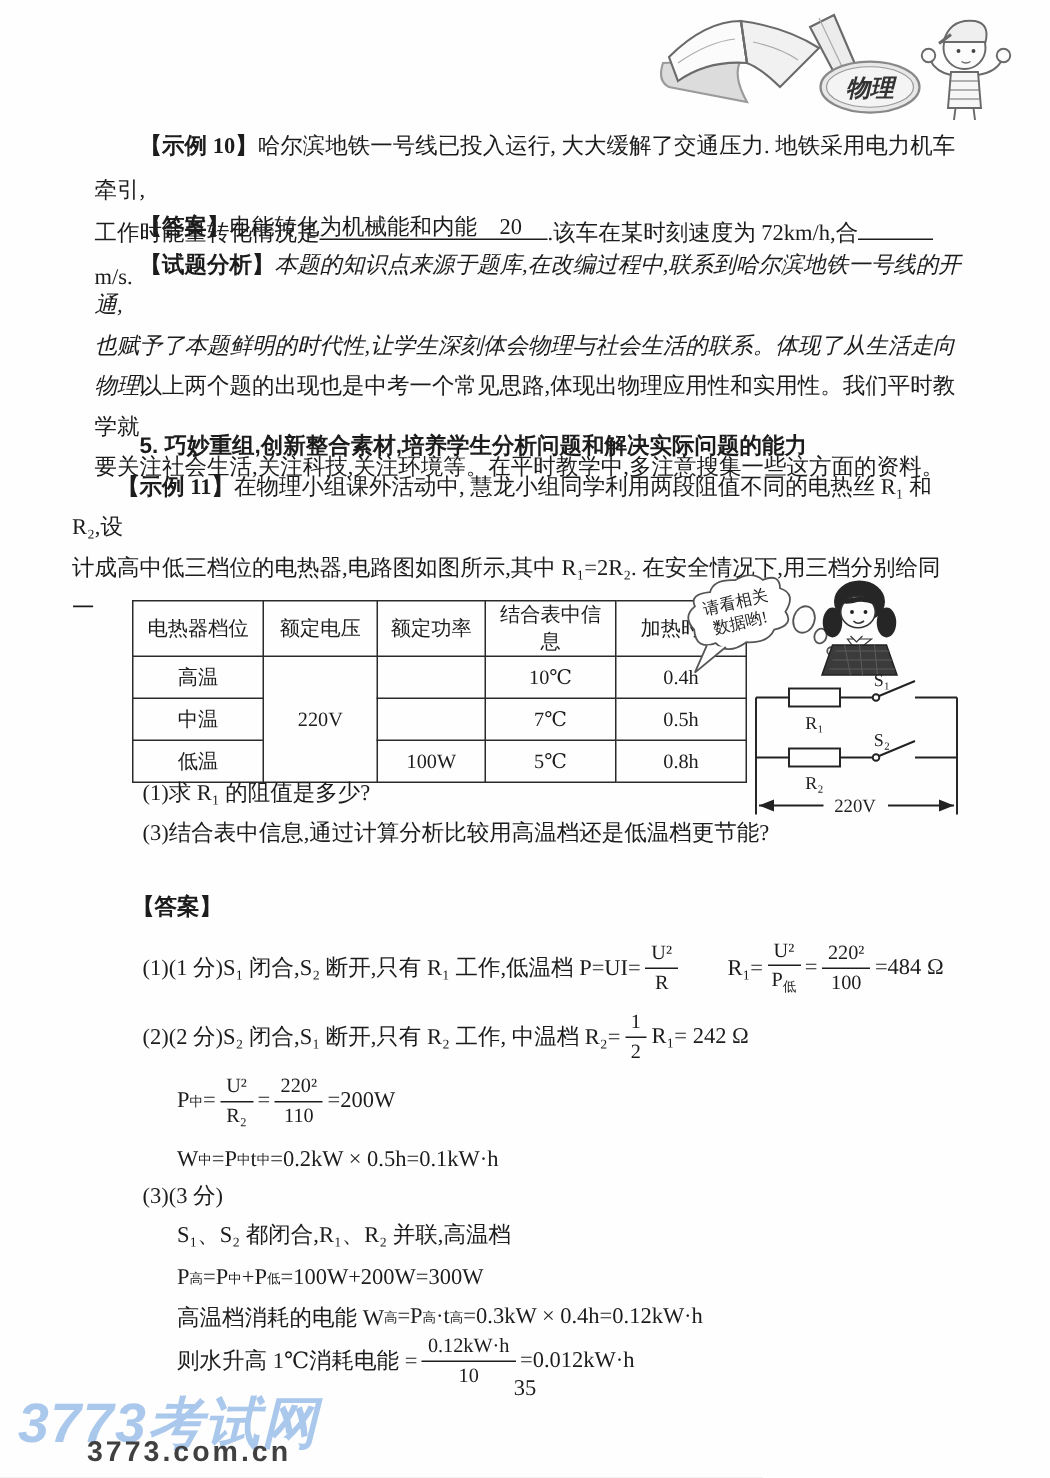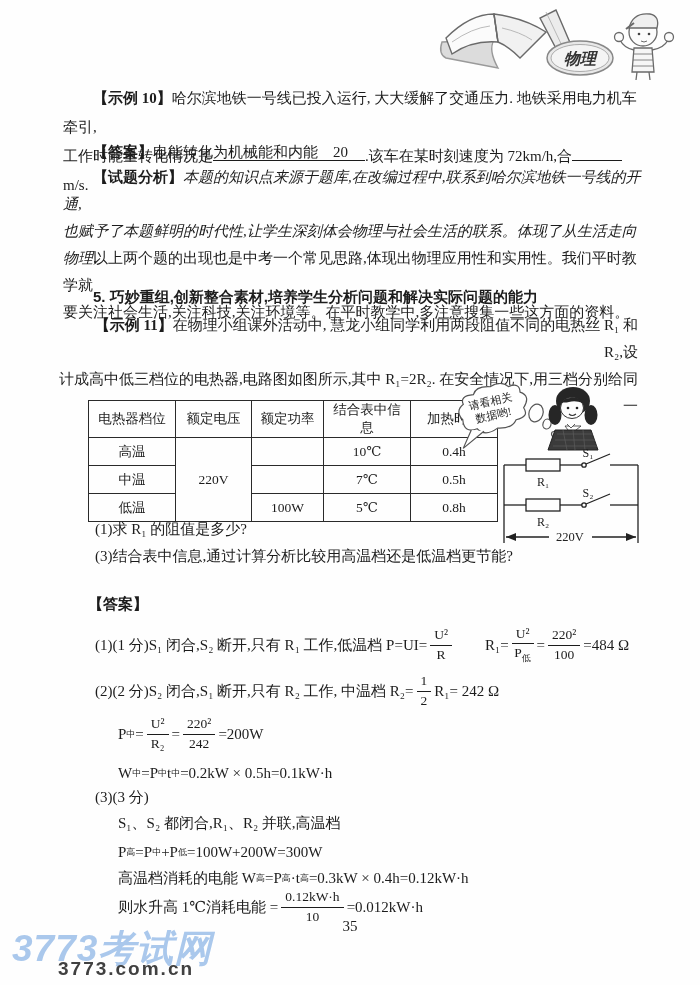--- a/index.html
+++ b/index.html
@@ -84,21 +84,21 @@
     <div class="kai">也赋予了本题鲜明的时代性,让学生深刻体会物理与社会生活的联系。体现了从生活走向物理,</div>
   </div>
 
   <div class="abs para" style="left:63px;top:245px;">
     <div class="indent">以上两个题的出现也是中考一个常见思路,体现出物理应用性和实用性。我们平时教学就</div>
     <div>要关注社会生活,关注科技,关注环境等。在平时教学中,多注意搜集一些这方面的资料。</div>
   </div>
 
   <div class="abs h5 indent" style="left:63px;top:288px;width:580px;">5. 巧妙重组,创新整合素材,培养学生分析问题和解决实际问题的能力</div>
 
-  <div class="abs para" style="left:58px;top:312px;text-align:right;">
+  <div class="abs para" style="left:48px;top:312px;">
     <div class="indent"><b class="lab">【示例 11】</b><span>在物理小组课外活动中, 慧龙小组同学利用两段阻值不同的电热丝 R₁ 和 R₂,设</span></div>
     <div>计成高中低三档位的电热器,电路图如图所示,其中 R₁=2R₂. 在安全情况下,用三档分别给同一</div>
   </div>
 
   <table class="heater abs" style="left:88px;top:400px;">
     <tbody>
         <tr>
       <th style="width:78px;">电热器档位</th>
       <th style="width:67px;">额定电压</th>
       <th style="width:63px;">额定功率</th>
@@ -210,21 +210,21 @@
       </span>=484 Ω</div>
   <div class="abs formula" style="left:95px;top:673px;height:36px;">(2)(2 分)S₂ 闭合,S₁ 断开,只有 R₂ 工作, 中温档 R₂=<span class="frac">
         <span class="num">1</span>
         <span class="den">2</span>
       </span>R₁= 242 Ω</div>
   <div class="abs formula" style="left:118px;top:712px;height:44px;">P<sub>中</sub>=<span class="frac">
         <span class="num">U²</span>
         <span class="den">R₂</span>
       </span>=<span class="frac">
         <span class="num">220²</span>
-        <span class="den">242</span>
+        <span class="den">110</span>
       </span>=200W</div>
   <div class="abs formula" style="left:118px;top:760px;height:26px;">W<sub>中</sub> =P<sub>中</sub> t<sub>中</sub> =0.2kW × 0.5h=0.1kW·h</div>
   <div class="abs" style="left:95px;top:788px;font-size:15px;">(3)(3 分)</div>
   <div class="abs plain" style="left:118px;top:814px;font-size:15px;">S₁、S₂ 都闭合,R₁、R₂ 并联,高温档</div>
   <div class="abs formula" style="left:118px;top:839px;height:26px;">P<sub>高</sub> =P<sub>中</sub> +P<sub>低</sub> =100W+200W=300W</div>
   <div class="abs formula" style="left:118px;top:865px;height:26px;">高温档消耗的电能  W<sub>高</sub> =P<sub>高</sub>·t<sub>高</sub> =0.3kW × 0.4h=0.12kW·h</div>
   <div class="abs formula" style="left:118px;top:886px;height:42px;">则水升高 1℃消耗电能 =<span class="frac">
         <span class="num">0.12kW·h</span>
         <span class="den">10</span>
       </span>=0.012kW·h</div>

